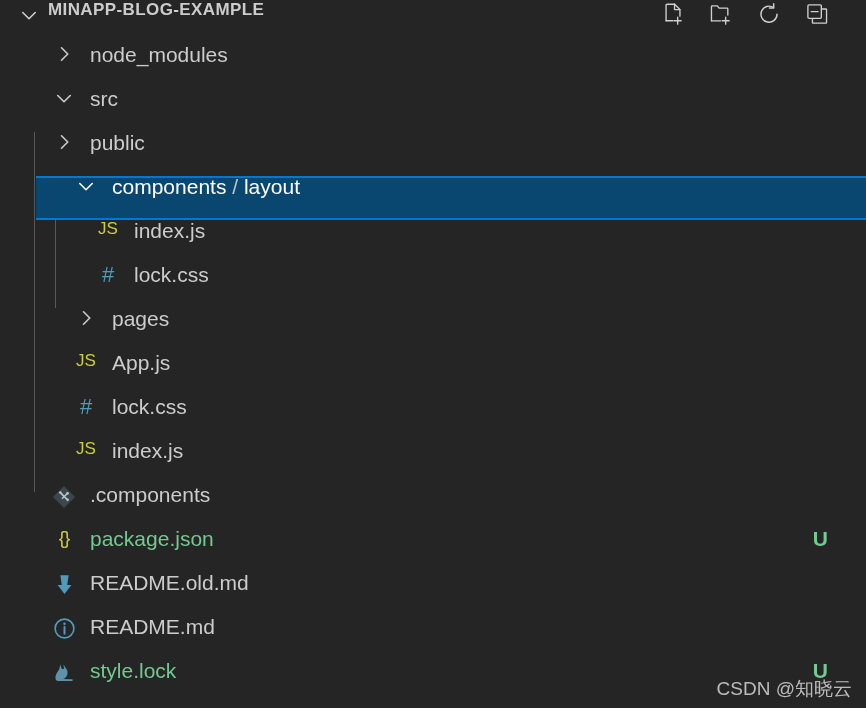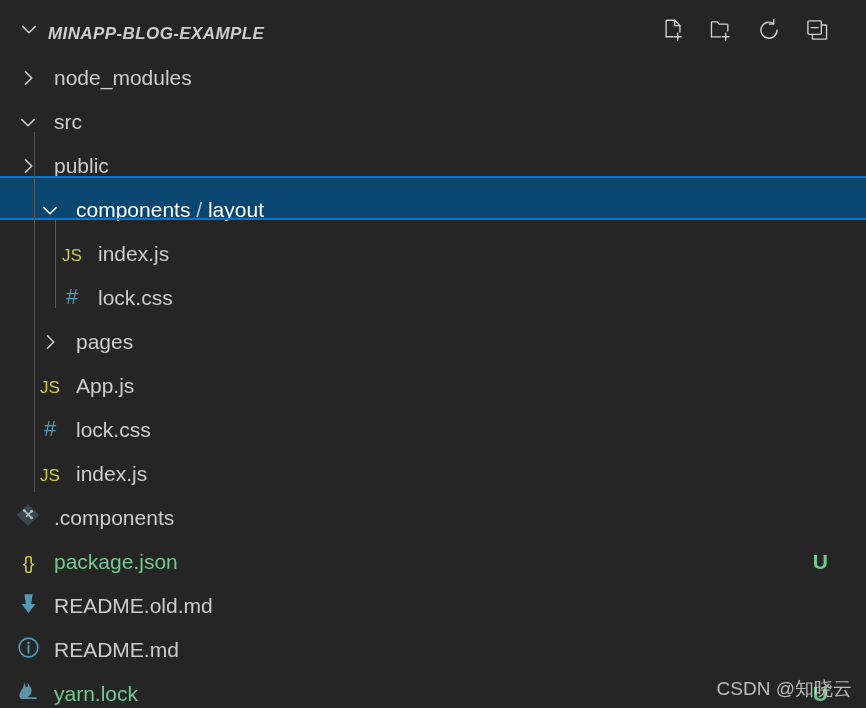--- a/index.html
+++ b/index.html
@@ -13,25 +13,24 @@
     width:866px; height:708px;
     background:#252526;
     position:relative;
     user-select:none;
   }
 
   
   .section-header {
     height:44px;
     display:flex;
-    align-items:flex-end;
+    align-items:flex-start;
     padding-left:14px;
     padding-right:27px;
     background:#252526;
-    font-style:italic;
   }
   .section-header .twisty {
     width:30px; height:30px;
     display:flex; align-items:center; justify-content:center;
     flex:0 0 auto;
   }
   .section-title {
     font-size:17px;
     font-weight:bold;
     letter-spacing:0.4px;
@@ -50,24 +49,25 @@
     width:28px; height:28px;
     display:flex; align-items:center; justify-content:center;
     cursor:pointer;
   }
 
   
   .tree { position:relative; }
   .row {
     height:44px;
     display:flex;
-    align-items:flex-end;
+    align-items:flex-start;
     position:relative;
     white-space:nowrap;
     cursor:pointer;
+    margin-left:36px;
   }
   .row .label {
     font-size:21px;
     color:#cccccc;
     line-height:1;
   }
   .row.selected {
     background:#094771;
   }
   .row.selected::before,
@@ -339,21 +339,21 @@
         <span class="label">README.md</span>
       </div>
       <div class="row">
         <span style="width: 12px; flex: 0 0 12px;"></span>
         <span class="icon-cell">
           <svg width="26" height="26" viewBox="0 0 24 24">
             <path d="M8.6 4.2 L9.9 8.2 L12.2 8.0 L11.4 3.9 L13.4 7.1 C15.3 9.0 15.7 11.4 15.0 13.6 C14.4 15.6 12.9 17.0 11.0 17.6 L19.4 17.7 C19.9 17.7 20.2 18.1 20.2 18.5 C20.2 19.0 19.8 19.3 19.3 19.3 L6.3 19.3 C5.4 19.3 4.7 18.8 4.4 18.0 C3.7 16.2 4.2 13.8 5.5 11.8 C6.3 10.5 7.2 9.4 7.6 8.3 Z" fill="#5c93a8"></path>
           </svg>
         </span>
         <span class="gap"></span>
-        <span class="label untracked">yarn.lock</span>
+        <span class="label untracked">style.lock</span>
         <span class="badge">U</span>
       </div>
     </div>
 
   <div class="guide" style="left:34px; top:132px; height:360px;"></div>
   <div class="guide" style="left:55px; top:220px; height:88px;"></div>
 
   <div class="watermark">CSDN @知晓云</div>
 </div>
 

